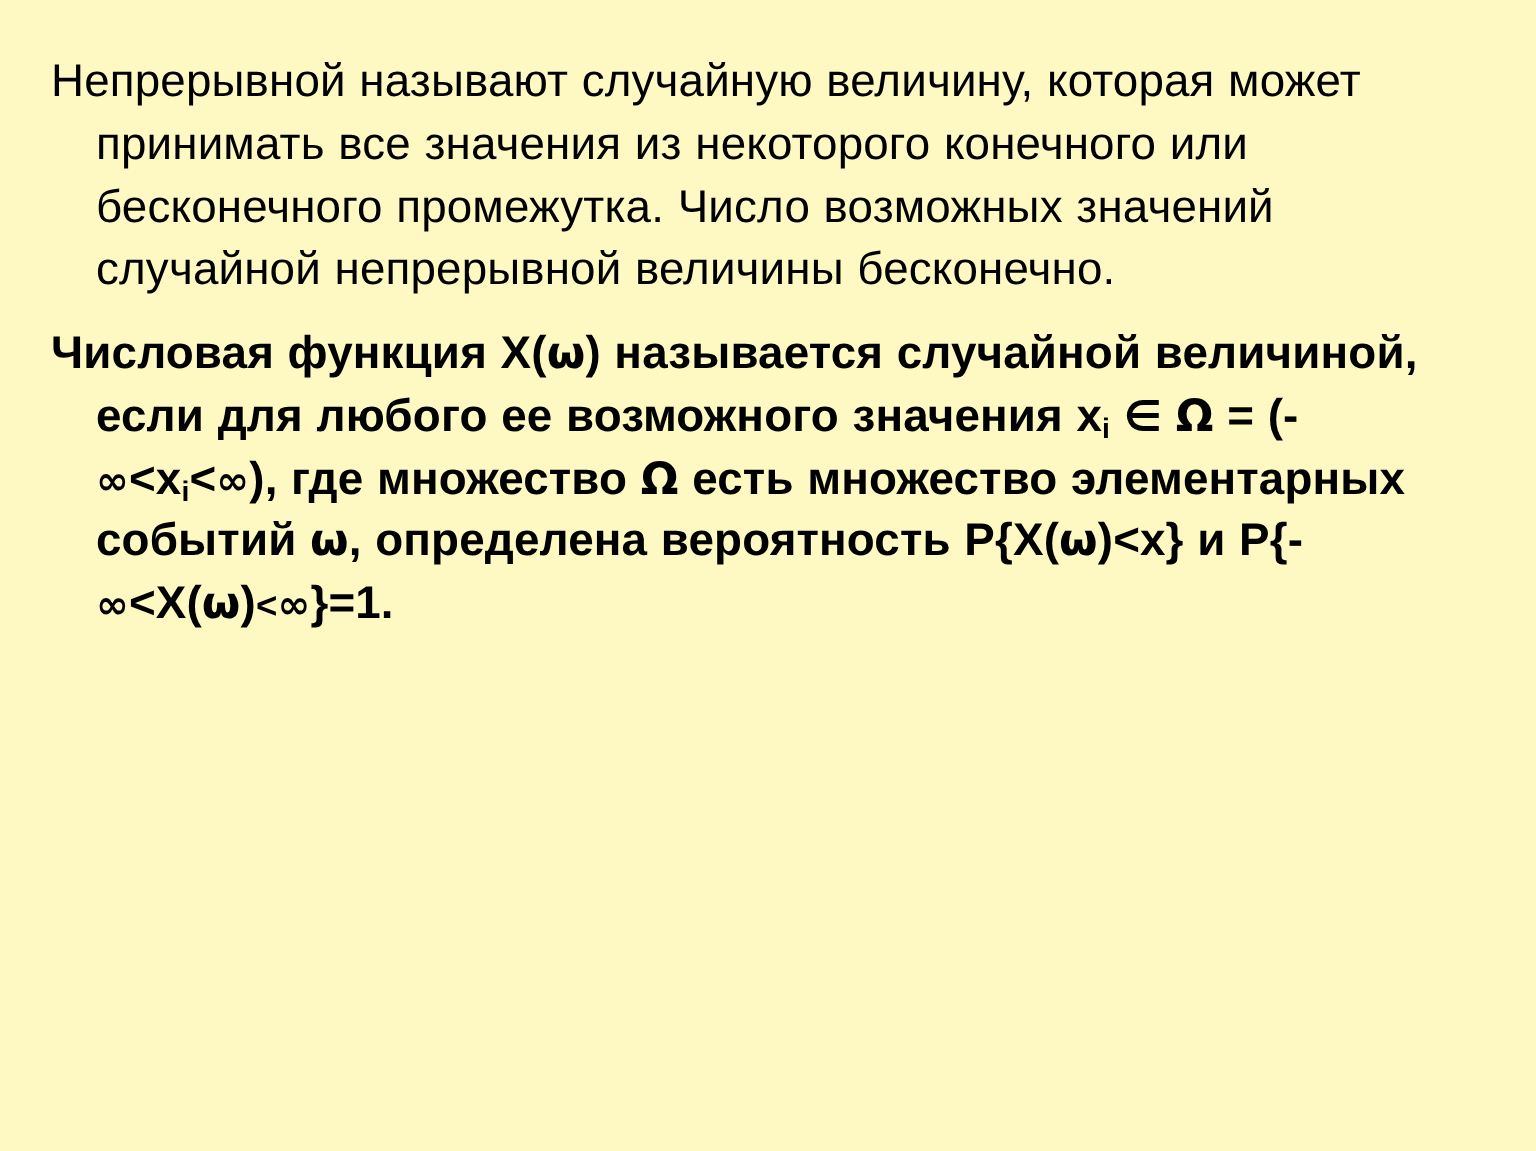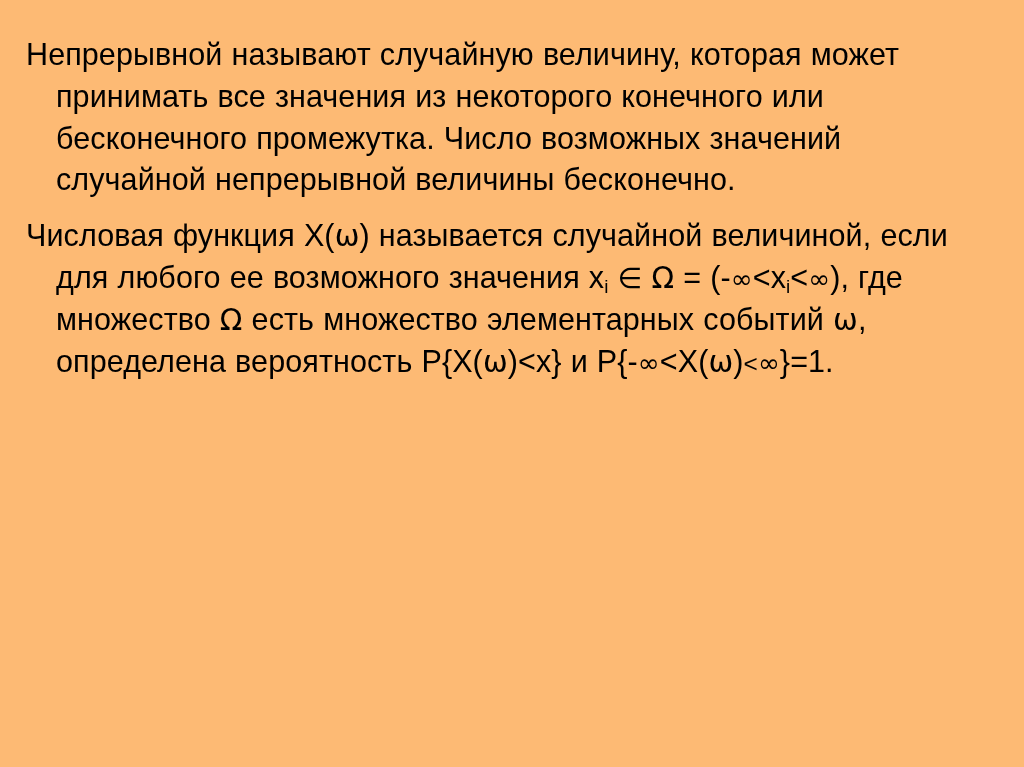--- a/index.html
+++ b/index.html
@@ -11,39 +11,40 @@
     width: 1024px;
     height: 767px;
     overflow: hidden;
     font-family: "Liberation Sans", sans-serif;
     color: #000000;
   }
   .slide {
     position: relative;
     width: 1024px;
     height: 767px;
-    background: #fdba74;
+    background: #fef9c3;
     box-sizing: border-box;
-    padding: 34px 70px 0 26px;
+    padding: 34px 70px 0 34px;
   }
   .body-block {
     margin-top: 0;
   }
   .para {
     font-size: 30.5px;
     line-height: 1.37;
     margin: 0 0 14px 0;
     padding-left: 30px;
     text-indent: -30px;
     letter-spacing: 0.1px;
     color: #000000;
     word-spacing: 0.5px;
   }
   .para:last-child {
     margin-bottom: 8px;
+    font-weight: bold;
   }
   .sym {
     font-family: "DejaVu Sans", sans-serif;
     font-size: 0.93em;
   }
   .sym-om {
     font-family: "DejaVu Sans", sans-serif;
     font-size: 0.97em;
   }
   sub {

